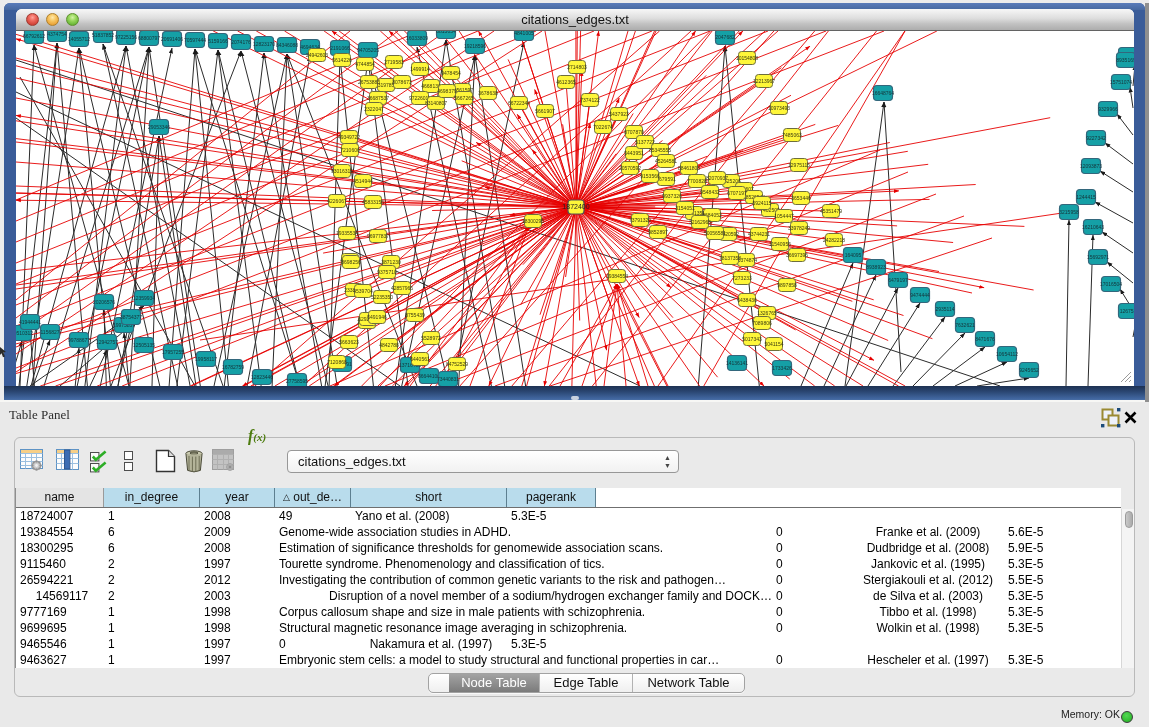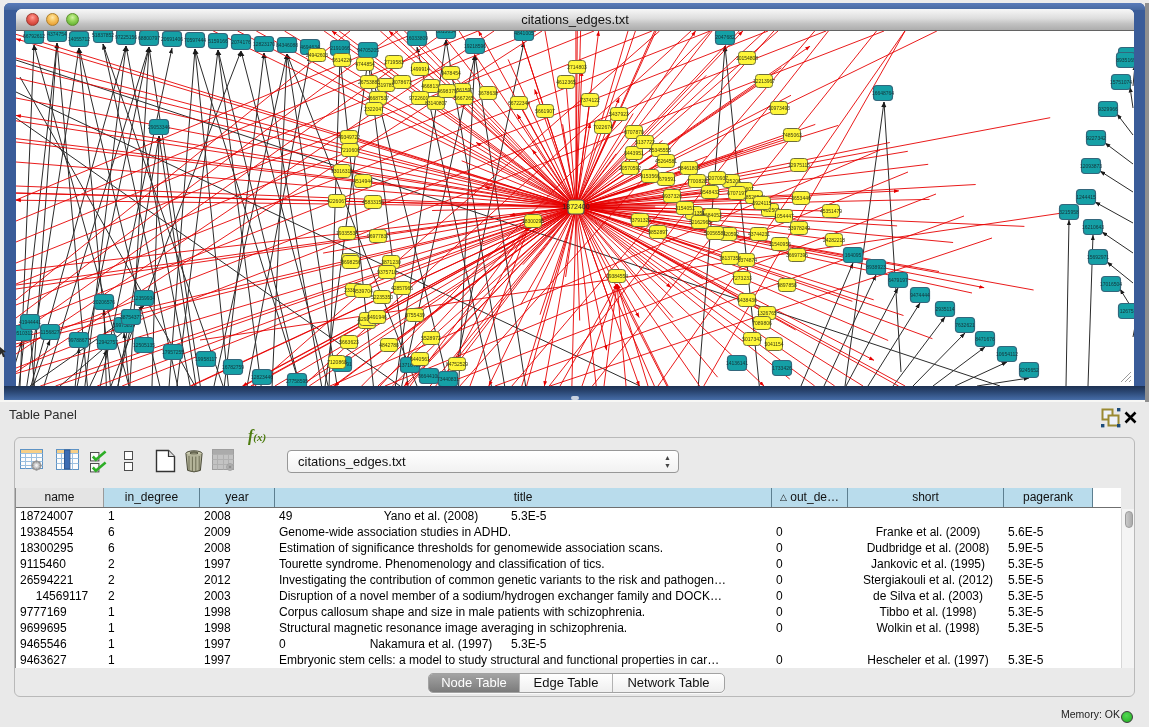--- a/index.html
+++ b/index.html
@@ -17,21 +17,21 @@
   border-radius:6px 6px 0 0; overflow:hidden; background:#fff; }
 .tbar { position:absolute; left:0; top:0; width:1118px; height:22px;
   background:linear-gradient(#f7f7f7,#ddd 45%,#c2c2c2 70%,#adadad);
   border-bottom:1px solid #636363; }
 .tbar .tt { text-align:center; font-size:13px; line-height:21px; color:#111; }
 .lamp { position:absolute; top:4px; width:13px; height:13px; border-radius:50%; }
 .l1 { left:10px; background:radial-gradient(circle at 50% 32%, #ffa39a 0%, #ee6a5f 35%, #d5473c 70%, #b33a30); border:1px solid #9d3b32;}
 .l2 { left:30px; background:radial-gradient(circle at 50% 32%, #ffe9ab 0%, #f6c45f 40%, #eba43a 75%, #cf8f2e); border:1px solid #ad7f2c;}
 .l3 { left:50px; background:radial-gradient(circle at 50% 32%, #d2f2a4 0%, #94d558 40%, #6cb83a 75%, #57a02e); border:1px solid #5d8f2e;}
 .panel { position:absolute; left:0; top:402px; width:1149px; height:325px; background:#e9e9e9; }
-.ptitle { position:absolute; left:9px; top:407px; font-size:13px; color:#2d2d2d; }
+.ptitle { position:absolute; left:9px; top:407px; font-size:13px; color:#2d2d2d;font-family:Liberation Serif, serif; }
 .groupbox { position:absolute; left:14px; top:437px; width:1121px; height:260px;
   background:#eaeaea; border:1px solid #b9b9b9; border-radius:6px; }
 .combo { position:absolute; left:287px; top:450px; width:392px; height:23px;
   background:linear-gradient(#ffffff,#f1f1f1); border:1px solid #979797; border-radius:4px;
   font-size:13px; color:#111; line-height:21px; padding-left:10px; }
 .combo .st { position:absolute; right:7px; top:3px; font-size:7px; line-height:8px; color:#444; text-align:center; }
 .tablewrap { position:absolute; left:15px; top:488px; width:1106px; height:180px;
   background:#fff; overflow:hidden; border-left:1px solid #8e8e8e; }
 .thead { display:flex; height:20px; border-bottom:1px solid #6f6f6f; }
 .th { background:#b9dcec; border-right:1px solid #5d7f90; font-size:12px;
@@ -39,21 +39,21 @@
 .th.g { background:#e4e4e4; border-right:1px solid #9a9a9a; }
 .tri { font-size:9px; position:relative; top:-1px; }
 .trow { display:flex; height:16px; font-size:12px; color:#000; }
 .c { padding:0 0 0 4px; line-height:16px; white-space:nowrap; overflow:hidden; }
 .sbar { position:absolute; left:1121px; top:509px; width:13px; height:159px;
   background:#f4f4f4; border-left:1px solid #d7d7d7; }
 .sthumb { position:absolute; left:2.5px; top:2px; width:8px; height:17px;
   background:linear-gradient(90deg,#c9c9c9,#ababab); border:1px solid #9b9b9b; border-radius:5px; }
 .tabs { position:absolute; left:428px; top:673px; height:20px; display:flex;
   border:1px solid #a2a2a2; border-radius:5px; overflow:hidden;
-  background:linear-gradient(#ffffff,#efefef); box-shadow:0 1px 0 rgba(255,255,255,.7); }
+  background:linear-gradient(#ffffff,#efefef); box-shadow:0 1px 0 rgba(255,255,255,.7);padding-left:20px; }
 .tab { font-size:13px; line-height:18px; text-align:center; color:#111; }
 .tab.sel { background:linear-gradient(#a3a3a3,#7b7b7b); color:#fff; }
 .tab + .tab { border-left:1px solid #b2b2b2; }
 .mem { position:absolute; left:1061px; top:708px; font-size:10.5px; color:#222; }
 .led { position:absolute; left:1121px; top:711px; width:12px; height:12px; border-radius:50%;
   background:radial-gradient(circle at 45% 35%, #55d855, #2fba2f 70%, #28a428); border:1.5px solid #3c3c3c; }
 .splitdot { position:absolute; left:571px; top:396px; width:8px; height:4px;
   border-radius:2px; background:#c9d2e0; }
 </style></head>
 <body>
@@ -859,31 +859,30 @@
       <circle cx="18" cy="18" r="3.4" fill="#b5b5b5" stroke="#a0a0a0"></circle>
       <path d="M16.6 16.6l2.8 2.8M19.4 16.6l-2.8 2.8" stroke="#8e8e8e" stroke-width="1.2"></path>
     </svg>
 <div style="position:absolute;left:248px;top:427px;font-family:Liberation Serif, serif;font-style:italic;font-weight:bold;font-size:16px;color:#4d7c0f">f<span style="font-size:11px">(x)</span></div>
     <div class="combo">citations_edges.txt<div class="st">▲<br>▼</div></div>
     <div class="tablewrap">
       <div class="thead">
         <div class="th g" style="width:88px">name</div>
         <div class="th" style="width:96px">in_degree</div>
         <div class="th" style="width:75px">year</div>
-        <div class="th" style="width:497px">title</div>
         <div class="th" style="width:76px"><span class="tri">△</span> out_de…</div>
         <div class="th" style="width:156px">short</div>
         <div class="th" style="width:89px;border-right:1px solid #5d7f90">pagerank</div>
       </div>
 <div class="trow">
         <div class="c" style="width:88px;text-align:left">18724007</div>
         <div class="c" style="width:96px;text-align:left">1</div>
         <div class="c" style="width:75px;text-align:left">2008</div>
         <div class="c" style="width:76px;text-align:left">49</div>
-        <div class="c" style="width:156px;text-align:center">Yano et al. (2008)</div>
+        <div class="c" style="width:156px;">Yano et al. (2008)</div>
         <div class="c" style="width:89px;text-align:left">5.3E-5</div>
       </div>
 <div class="trow">
         <div class="c" style="width:88px;text-align:left">19384554</div>
         <div class="c" style="width:96px;text-align:left">6</div>
         <div class="c" style="width:75px;text-align:left">2009</div>
         <div class="c" style="width:497px;text-align:left">Genome-wide association studies in ADHD.</div>
         <div class="c" style="width:76px;text-align:left">0</div>
         <div class="c" style="width:156px;text-align:center">Franke et al. (2009)</div>
         <div class="c" style="width:89px;text-align:left">5.6E-5</div>
@@ -912,21 +911,21 @@
         <div class="c" style="width:75px;text-align:left">2012</div>
         <div class="c" style="width:497px;text-align:left">Investigating the contribution of common genetic variants to the risk and pathogen…</div>
         <div class="c" style="width:76px;text-align:left">0</div>
         <div class="c" style="width:156px;text-align:center">Stergiakouli et al. (2012)</div>
         <div class="c" style="width:89px;text-align:left">5.5E-5</div>
       </div>
 <div class="trow">
         <div class="c" style="width:88px;text-align:center">14569117</div>
         <div class="c" style="width:96px;text-align:left">2</div>
         <div class="c" style="width:75px;text-align:left">2003</div>
-        <div class="c" style="width:497px;text-align:left">Disruption of a novel member of a sodium/hydrogen exchanger family and DOCK…</div>
+        <div class="c" style="width:497px;text-align:right">Disruption of a novel member of a sodium/hydrogen exchanger family and DOCK…</div>
         <div class="c" style="width:76px;text-align:left">0</div>
         <div class="c" style="width:156px;text-align:center">de Silva et al. (2003)</div>
         <div class="c" style="width:89px;text-align:left">5.3E-5</div>
       </div>
 <div class="trow">
         <div class="c" style="width:88px;text-align:left">9777169</div>
         <div class="c" style="width:96px;text-align:left">1</div>
         <div class="c" style="width:75px;text-align:left">1998</div>
         <div class="c" style="width:497px;text-align:left">Corpus callosum shape and size in male patients with schizophrenia.</div>
         <div class="c" style="width:76px;text-align:left">0</div>

